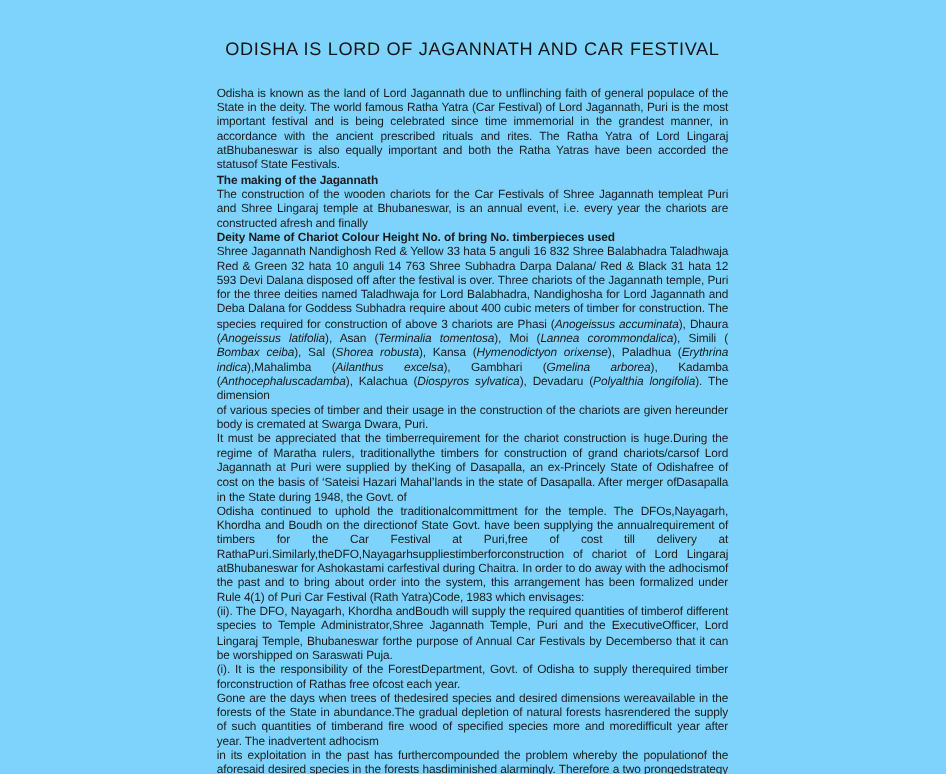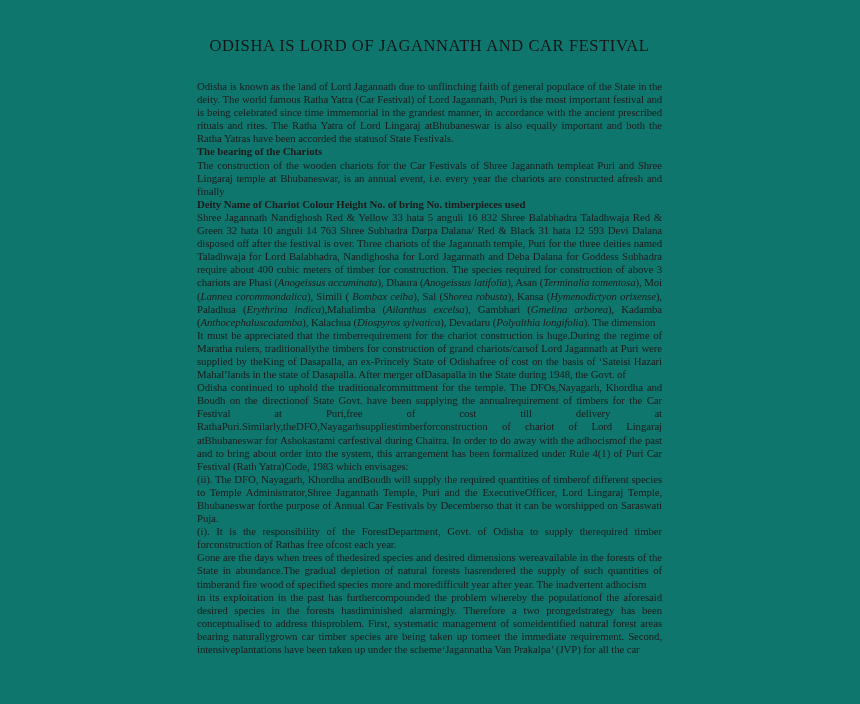--- a/index.html
+++ b/index.html
@@ -4,23 +4,23 @@
 <style>
   html, body {
     margin: 0;
     padding: 0;
     background: #ffffff;
   }
   .page {
     position: relative;
     width: 860px;
     height: 704px;
-    background: #0f766e;
+    background: #7dd3fc;
     overflow: hidden;
-    font-family: Liberation Serif, serif;
+    font-family: Liberation Sans, sans-serif;
     color: #1b1b1b;
   }
   .content {
     position: absolute;
     left: 197px;
     top: 36px;
     width: 465px;
   }
   .doc-title {
     font-size: 16.5px;
@@ -52,24 +52,25 @@
   }
 </style>
 </head>
 <body>
 
 <div class="page">
   <div class="content">
     <h1 class="doc-title">ODISHA IS LORD OF JAGANNATH AND CAR FESTIVAL</h1>
     <div class="doc-body">
         <p class="doc-para"><span>Odisha is known as the land of Lord Jagannath due to unflinching faith of general populace of the State in the deity. The world famous Ratha Yatra (Car Festival) of Lord Jagannath, Puri is the most important festival and is being celebrated since time immemorial in the grandest manner, in accordance with the ancient prescribed rituals and rites. The Ratha Yatra of Lord Lingaraj atBhubaneswar is also equally important and both the Ratha Yatras have been accorded the statusof State Festivals.</span></p>
-        <div class="doc-heading">The bearing of the Chariots</div>
+        <div class="doc-heading">The making of the Jagannath</div>
         <p class="doc-para"><span>The construction of the wooden chariots for the Car Festivals of Shree Jagannath templeat Puri and Shree Lingaraj temple at Bhubaneswar, is an annual event, i.e. every year the chariots are constructed afresh and finally</span></p>
         <div class="doc-heading">Deity Name of Chariot Colour Height No. of bring No. timberpieces used</div>
         <p class="doc-para"><span>Shree Jagannath Nandighosh Red &amp; Yellow 33 hata 5 anguli 16 832 Shree Balabhadra Taladhwaja Red &amp; Green 32 hata 10 anguli 14 763 Shree Subhadra Darpa Dalana/ Red &amp; Black 31 hata 12 593 Devi Dalana disposed off after the festival is over. Three chariots of the Jagannath temple, Puri for the three deities named Taladhwaja for Lord Balabhadra, Nandighosha for Lord Jagannath and Deba Dalana for Goddess Subhadra require about 400 cubic meters of timber for construction. The species required for construction of above 3 chariots are Phasi (</span><i>Anogeissus accuminata</i><span>), Dhaura (</span><i>Anogeissus latifolia</i><span>), Asan (</span><i>Terminalia tomentosa</i><span>), Moi (</span><i>Lannea corommondalica</i><span>), Simili ( </span><i>Bombax ceiba</i><span>), Sal (</span><i>Shorea robusta</i><span>), Kansa (</span><i>Hymenodictyon orixense</i><span>), Paladhua (</span><i>Erythrina indica</i><span>),Mahalimba (</span><i>Ailanthus excelsa</i><span>), Gambhari (</span><i>Gmelina arborea</i><span>), Kadamba (</span><i>Anthocephaluscadamba</i><span>), Kalachua (</span><i>Diospyros sylvatica</i><span>), Devadaru (</span><i>Polyalthia longifolia</i><span>). The dimension</span></p>
+        <p class="doc-para"><span>of various species of timber and their usage in the construction of the chariots are given hereunder body is cremated at Swarga Dwara, Puri.</span></p>
         <p class="doc-para"><span>It must be appreciated that the timberrequirement for the chariot construction is huge.During the regime of Maratha rulers, traditionallythe timbers for construction of grand chariots/carsof Lord Jagannath at Puri were supplied by theKing of Dasapalla, an ex-Princely State of Odishafree of cost on the basis of ‘Sateisi Hazari Mahal’lands in the state of Dasapalla. After merger ofDasapalla in the State during 1948, the Govt. of</span></p>
         <p class="doc-para"><span>Odisha continued to uphold the traditionalcommittment for the temple. The DFOs,Nayagarh, Khordha and Boudh on the directionof State Govt. have been supplying the annualrequirement of timbers for the Car Festival at Puri,free of cost till delivery at RathaPuri.Similarly,theDFO,Nayagarhsuppliestimberforconstruction of chariot of Lord Lingaraj atBhubaneswar for Ashokastami carfestival during  Chaitra. In order to do away with the adhocismof the past and to bring about order into the system, this arrangement has been formalized under Rule 4(1) of Puri Car Festival (Rath Yatra)Code, 1983 which envisages:</span></p>
         <p class="doc-para"><span>(ii). The DFO, Nayagarh, Khordha andBoudh will supply the required quantities of timberof different species to Temple Administrator,Shree Jagannath Temple, Puri and the ExecutiveOfficer, Lord Lingaraj Temple, Bhubaneswar forthe purpose of Annual Car Festivals by Decemberso that it can be worshipped on Saraswati Puja.</span></p>
         <p class="doc-para"><span>(i). It is the responsibility of the ForestDepartment, Govt. of Odisha to supply therequired timber forconstruction of Rathas free ofcost each year.</span></p>
         <p class="doc-para"><span>Gone are the days when trees of thedesired species and desired dimensions wereavailable in the forests of the State in abundance.The gradual depletion of natural forests hasrendered the supply of such quantities of timberand fire wood of specified species more and moredifficult year after year. The inadvertent adhocism</span></p>
         <p class="doc-para"><span>in its exploitation in the past has furthercompounded the problem whereby the populationof the aforesaid desired species in the forests hasdiminished alarmingly. Therefore a two prongedstrategy has been conceptualised to address thisproblem. First, systematic management of someidentified natural forest areas bearing naturallygrown car timber species are being taken up tomeet the immediate requirement. Second, intensiveplantations have been taken up under the scheme‘Jagannatha Van Prakalpa’ (JVP) for all the car</span></p>
       </div>
   </div>
 </div>
 

